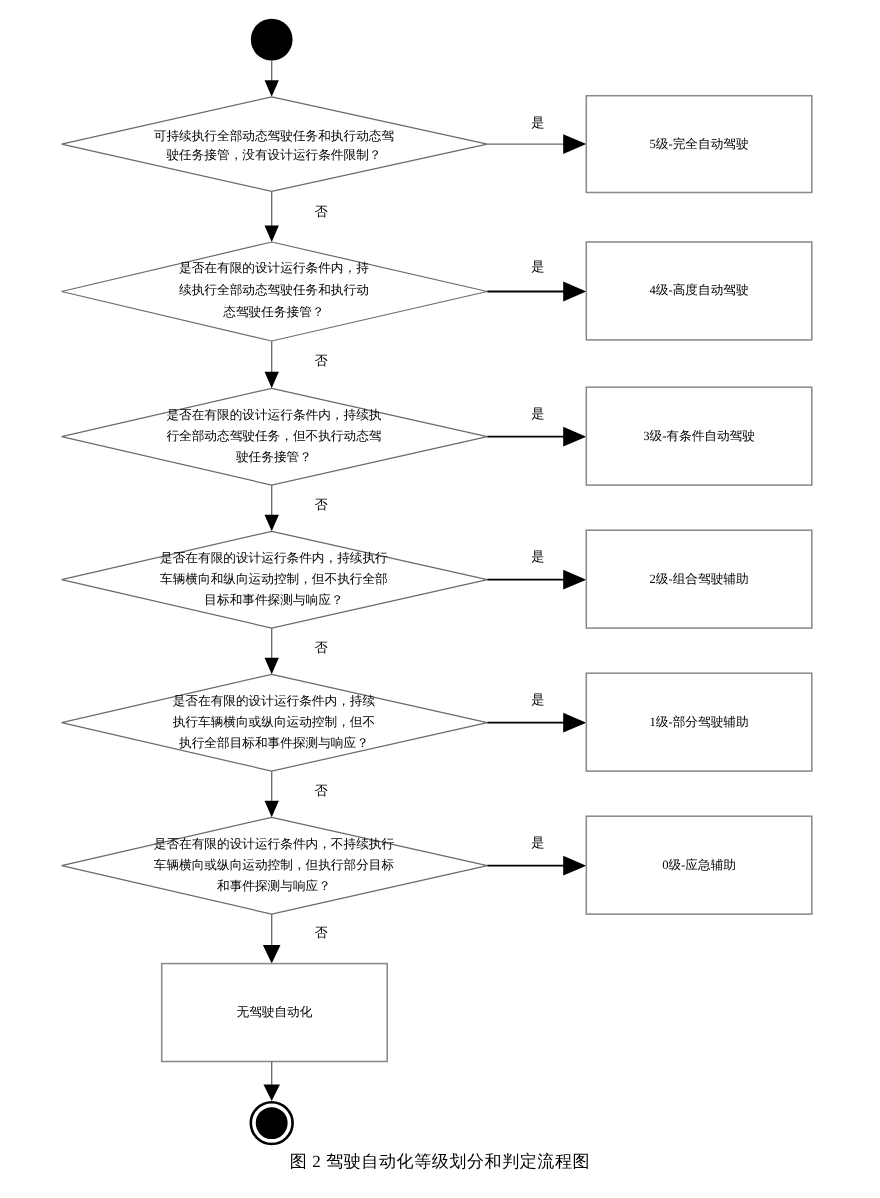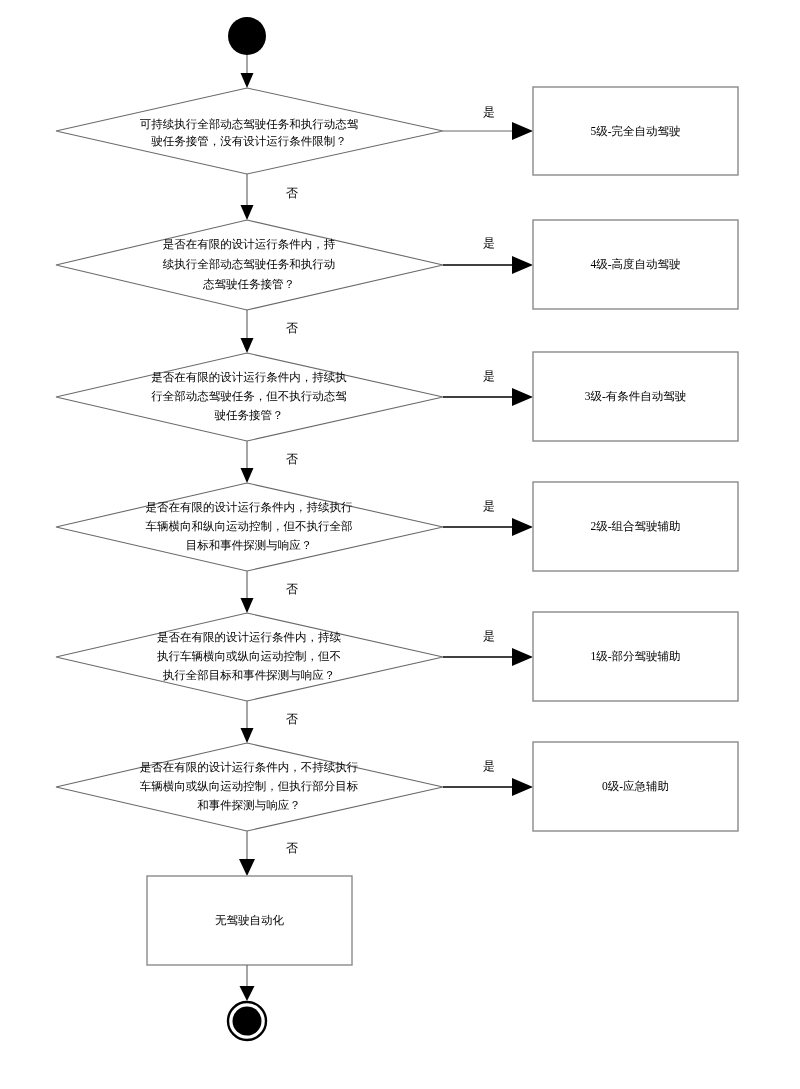--- a/index.html
+++ b/index.html
@@ -209,14 +209,15 @@
     <text class="box-text" x="249.5" y="921">无驾驶自动化</text>
 
     <line class="connector" x1="247" y1="965" x2="247" y2="990"></line>
     <polygon class="arrowhead" points="247,1001 239.5,986 254.5,986"></polygon>
 
     <circle class="node-end-outer" cx="247" cy="1021" r="19"></circle>
     <circle class="node-end-inner" cx="247" cy="1021" r="14.5"></circle>
 
   </svg>
 
+  <div id="caption">图 2  驾驶自动化等级划分和判定流程图</div>
 
 </div>
 
 </body></html>

